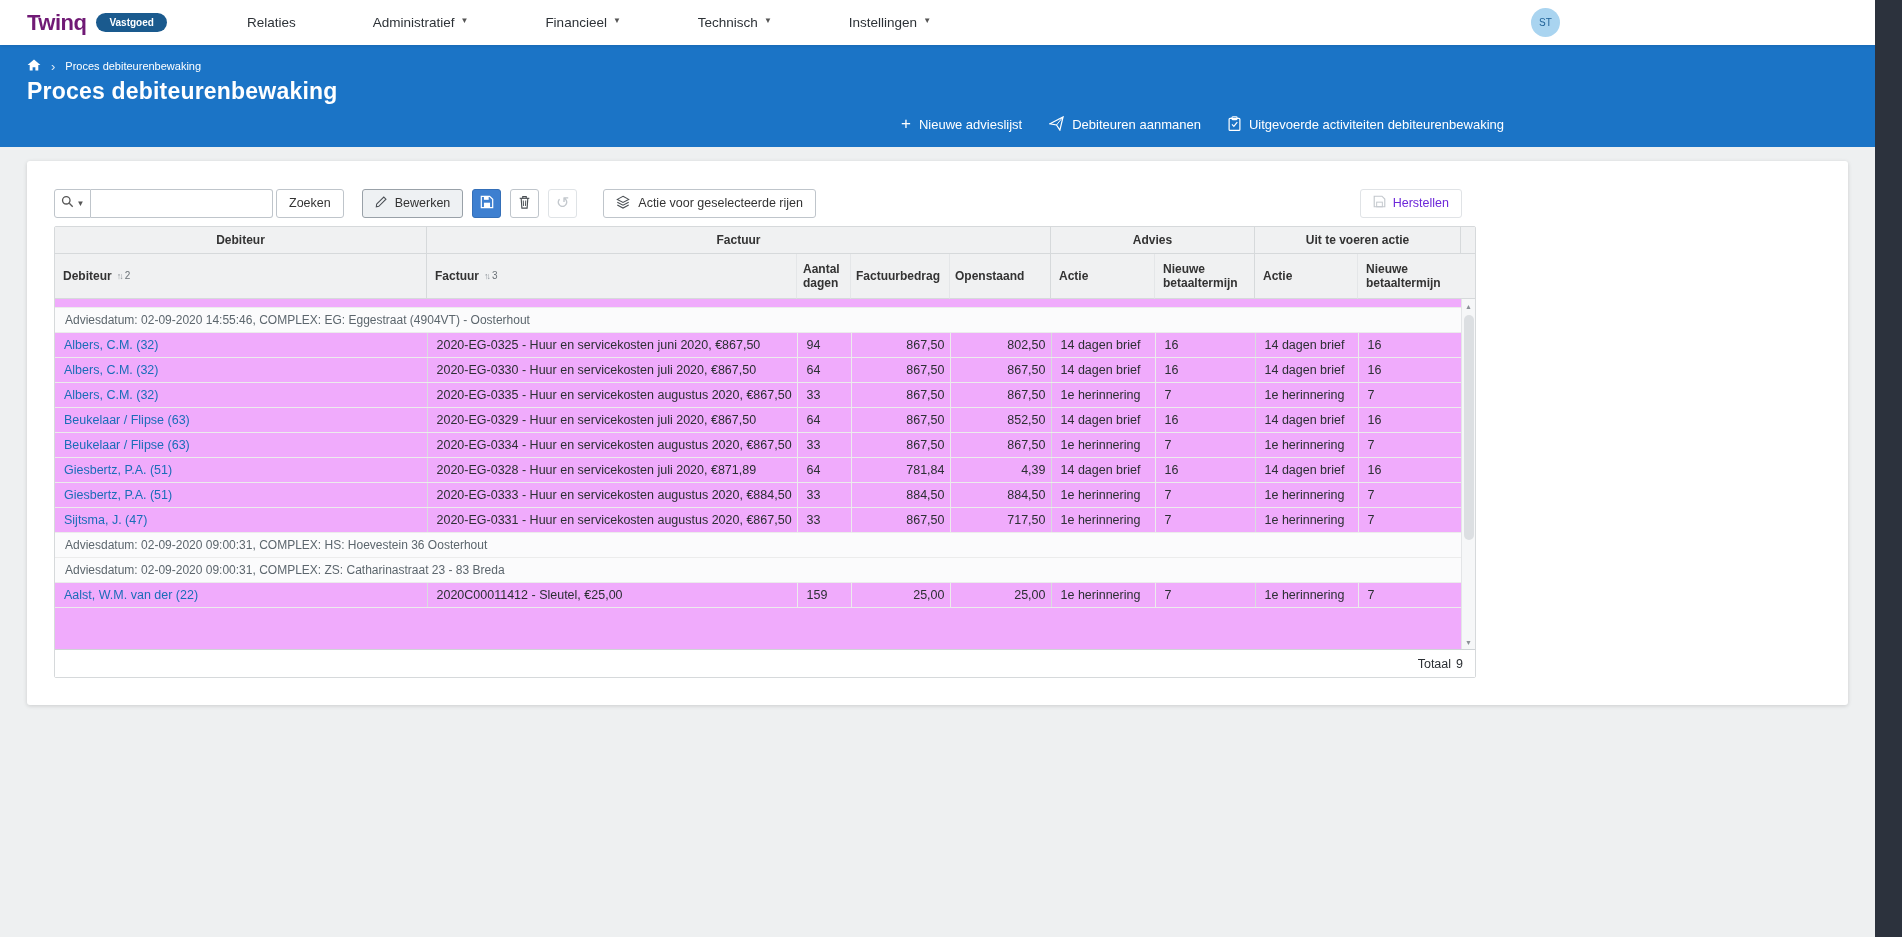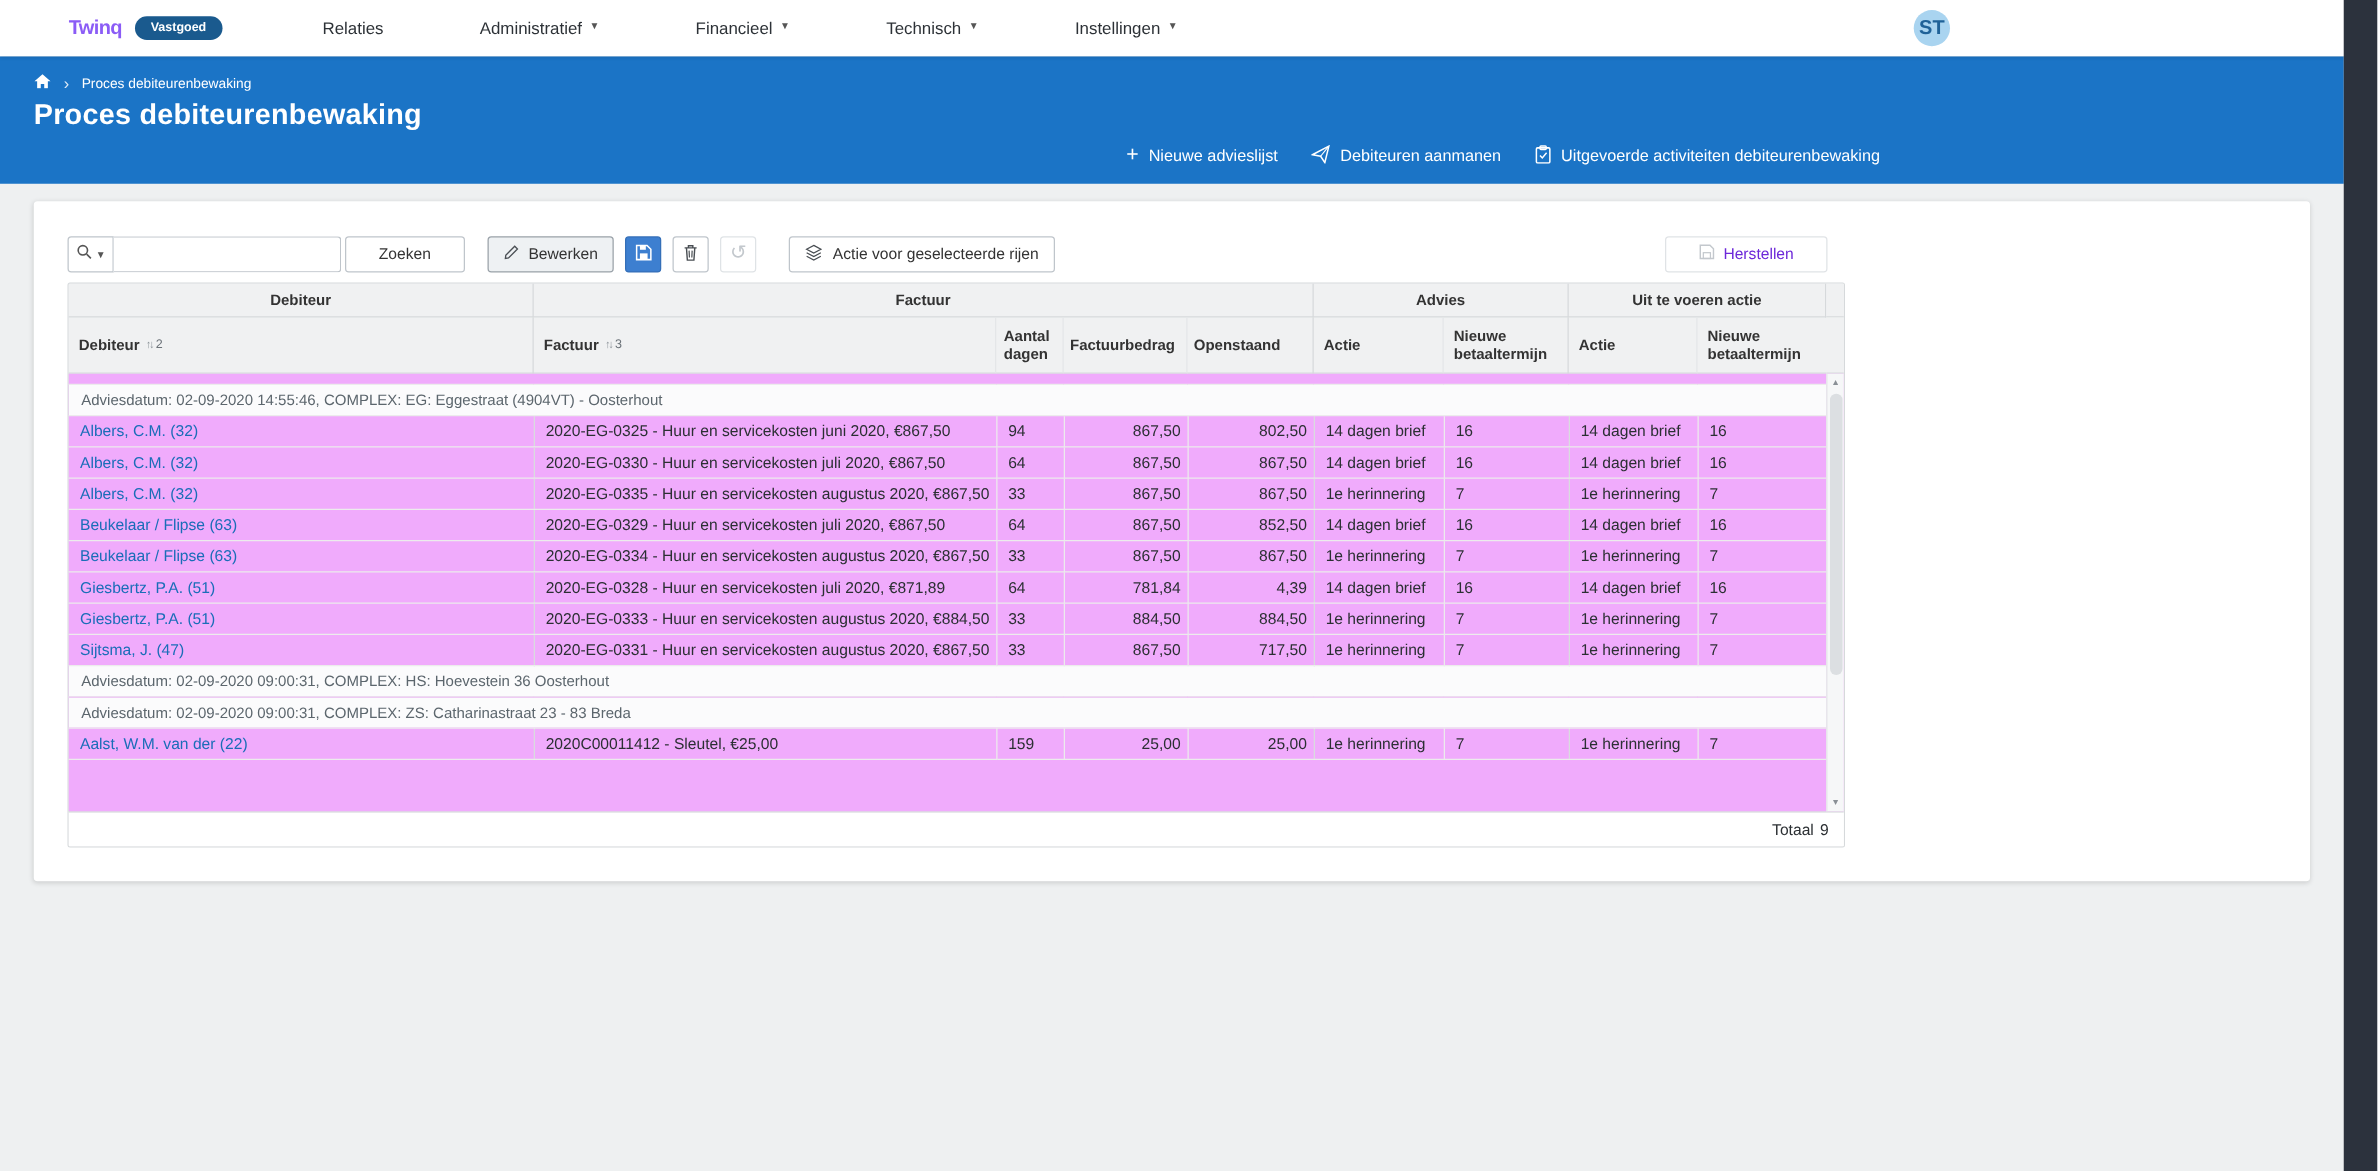--- a/index.html
+++ b/index.html
@@ -17,33 +17,33 @@
     z-index: 10;
   }
   .app { width: 1875px; }
 
   
   .navbar {
     height: 45px; background: #fff; position: relative; z-index: 2;
     box-shadow: 0 1px 3px rgba(0,0,0,.10);
   }
   .nav-inner { display: flex; align-items: center; height: 45px; padding-left: 27px; }
-  .logo { font-size: 16px; font-weight: 800; color: #8b5cf6; letter-spacing: -0.5px; cursor: pointer; margin-left: 28px; }
+  .logo { font-size: 22px; font-weight: 800; color: #701a75; letter-spacing: -0.5px; cursor: pointer; }
   .badge {
     margin-left: 10px; background: var(--badge-blue, #1a5a8e); color: #fff;
     font-size: 10px; font-weight: 700; padding: 4px 13px; border-radius: 11px;
   }
   .menu { display: flex; margin-left: 40px; gap: 37px; }
   .menu-item { font-size: 13.5px; color: #2d3237; display: flex; align-items: flex-start; gap: 6px; cursor: pointer; white-space: nowrap; margin-left: 40px; }
   .caret { font-size: 8px; color: #555; line-height: 1; padding-top: 2px; }
   .avatar {
     position: absolute; right: 315px; top: 8px;
     width: 29px; height: 29px; border-radius: 50%;
     background: var(--avatar-bg, #a9d4f0); color: #1f6298;
-    font-weight: 700; font-size: 16px;
+    font-weight: 400; font-size: 10px;
     display: flex; align-items: center; justify-content: center; cursor: pointer;
   }
 
   
   .band { height: 102px; background: var(--header-blue, #1b74c6); position: relative; color: #fff; }
   .breadcrumb { position: absolute; top: 14px; left: 27px; display: flex; align-items: center; gap: 10px; font-size: 11px; }
   .breadcrumb .sep { opacity: .85; font-size: 13px; line-height: 1; }
   .breadcrumb .crumb { cursor: pointer; }
   .band h1 { position: absolute; top: 33px; left: 27px; font-size: 23px; font-weight: 700; letter-spacing: .2px; }
   .band-actions { position: absolute; bottom: 13px; right: 371px; display: flex; gap: 27px; align-items: center; }
@@ -63,21 +63,21 @@
     height: 29px; border: 1px solid #bfc5cb; background: #fff; border-radius: 3px;
     font-size: 12.5px; color: #333; display: flex; align-items: center; justify-content: center;
     cursor: pointer; font-family: inherit;
   }
   .search-dd { width: 37px; border-radius: 3px 0 0 3px; gap: 3px; }
   .search-input {
     height: 29px; width: 182px; border: 1px solid #bfc5cb; border-left: none;
     padding: 0 8px; font-size: 12.5px; outline: none; font-family: inherit;
     border-radius: 0 3px 3px 0; color: #333;
   }
-  .btn { padding: 0 26px; }
+  .btn { padding: 0 12px; }
   .btn-zoeken { margin-left: 3px; }
   .btn-bewerken { margin-left: 18px; gap: 7px; background: #eef1f3; border-color: #99a1a8; padding: 0 12px; }
   .iconbtn { width: 29px; margin-left: 9px; }
   .iconbtn.primary { background: var(--save-button-blue, #3d7fd0); border-color: #346fb8; }
   .iconbtn.disabled { border-color: #dfe3e6; cursor: default; }
   .undo-glyph { font-size: 16px; color: #c3c8cd; line-height: 1; }
   .btn-rowactions { margin-left: 26px; gap: 8px; padding: 0 12px; }
   .btn-herstellen { margin-left: auto; gap: 7px; border-color: #e0e3e6; color: #6d28d9; cursor: default; }
 
   

